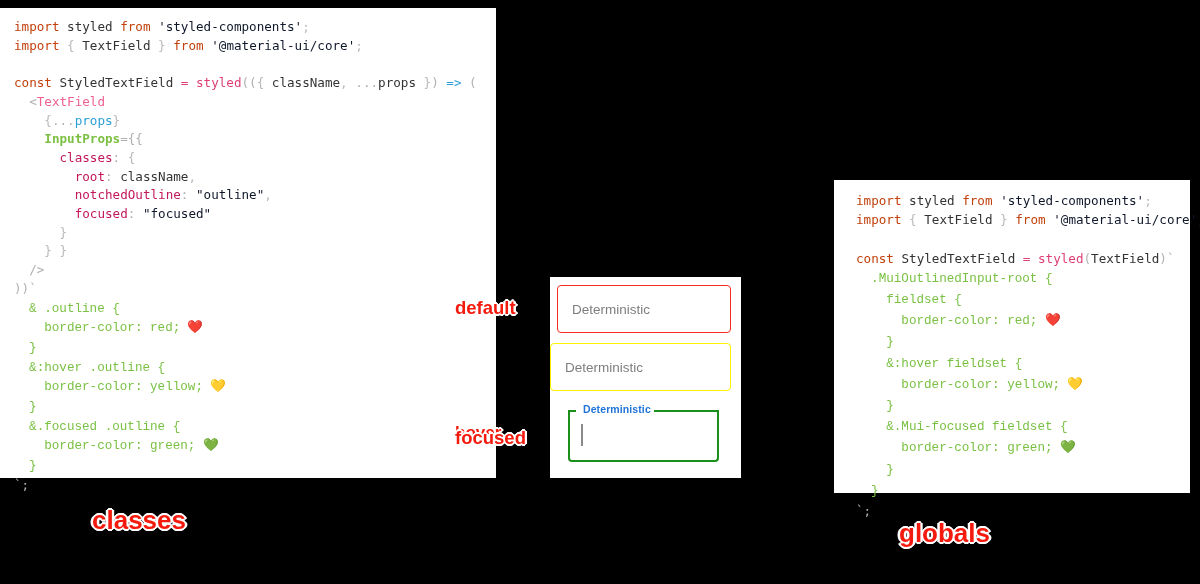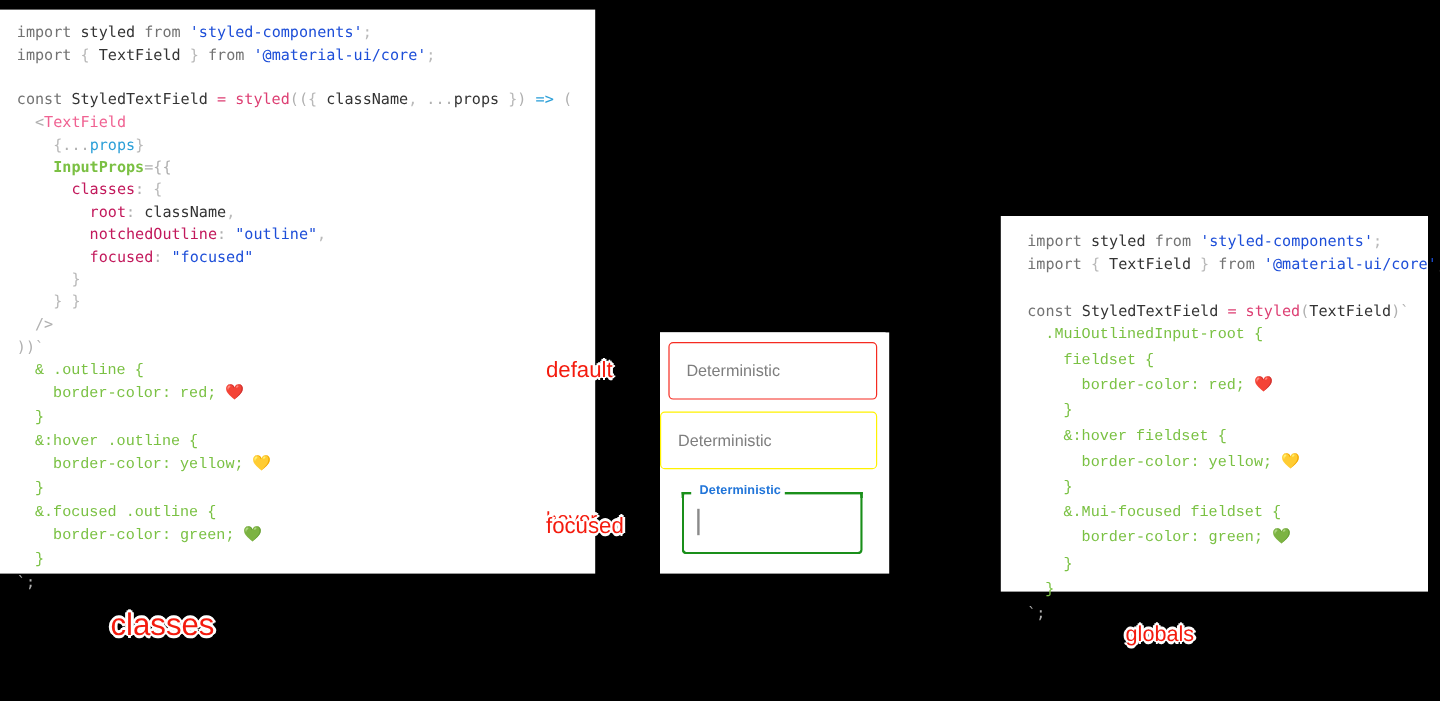--- a/index.html
+++ b/index.html
@@ -40,24 +40,24 @@
     padding: 11px 6px 6px 22px;
     font-size: 12.6px;
     line-height: 19.2px;
   }
   .code-line {
     display: block;
     min-height: 1px;
   }
 
   
-  .t-kw      { color: #737373; text-align: center; }       
+  .t-kw      { color: #c2410c; text-align: center; }       
   .t-plain   { color: #333333; }       
   .t-punc    { color: #b9b9b9; }       
-  .t-str     { color: #1d4ed8; }       
+  .t-str     { color: #0f172a; }       
   .t-fn      { color: #dd3f73; }       
   .t-op      { color: #dd3f73; }
   .t-tag     { color: #f06292; }       
   .t-attr    { color: #7bc043; font-weight: bold; }       
   .t-prop    { color: #c2185b; }       
   .t-var     { color: #2b9fd8; }       
   .t-css     { color: #7ac143; font-family: Liberation Mono, monospace; }
   .t-gray    { color: #b0b0b0; }
   .t-arrow   { color: #2b9fd8; }
   .emoji     { font-family: "DejaVu Sans", sans-serif; }
@@ -167,33 +167,33 @@
     top: 424px;
     width: 2px;
     height: 22px;
     background: #8a8a8a;
   }
 
   
   .anno {
     position: absolute;
     font-family: "Liberation Sans", sans-serif;
-    font-weight: normal;
+    font-weight: bold;
     color: #f41b0e;
     text-shadow:
        1.6px 0 0 #fff, -1.6px 0 0 #fff, 0 1.6px 0 #fff, 0 -1.6px 0 #fff,
        1.2px 1.2px 0 #fff, -1.2px 1.2px 0 #fff, 1.2px -1.2px 0 #fff, -1.2px -1.2px 0 #fff,
        2.4px 0 0 #fff, -2.4px 0 0 #fff, 0 2.4px 0 #fff, 0 -2.4px 0 #fff;
     white-space: nowrap;
   }
   #anno-default { left: 455px; top: 297px; font-size: 18.5px; }
   #anno-hover   { left: 455px; top: 375px; font-size: 17px; margin-top: 48px; }
   #anno-focused { left: 455px; top: 427px; font-size: 18.5px; }
   #label-classes { left: 92px;  top: 505px; font-size: 26px; }
-  #label-globals { left: 938px; top: 518px; font-size: 18px; }
+  #label-globals { left: 899px; top: 518px; font-size: 26px; }
 </style>
 </head>
 <body>
 
 <div class="code-panel" id="panel-classes"><span class="code-line"><span class="t-kw">import</span><span class="t-plain"> </span><span class="t-plain">styled</span><span class="t-plain"> </span><span class="t-kw">from</span><span class="t-plain"> </span><span class="t-str">'styled-components'</span><span class="t-punc">;</span></span><span class="code-line"><span class="t-kw">import</span><span class="t-plain"> </span><span class="t-punc">{</span><span class="t-plain"> TextField </span><span class="t-punc">}</span><span class="t-plain"> </span><span class="t-kw">from</span><span class="t-plain"> </span><span class="t-str">'@material-ui/core'</span><span class="t-punc">;</span></span><span class="code-line">&nbsp;</span><span class="code-line"><span class="t-kw">const</span><span class="t-plain"> StyledTextField </span><span class="t-op">=</span><span class="t-plain"> </span><span class="t-fn">styled</span><span class="t-gray">((</span><span class="t-punc">{</span><span class="t-plain"> className</span><span class="t-punc">,</span><span class="t-plain"> </span><span class="t-gray">...</span><span class="t-plain">props </span><span class="t-punc">}</span><span class="t-gray">) </span><span class="t-arrow">=&gt;</span><span class="t-gray"> (</span></span><span class="code-line"><span class="t-plain">  </span><span class="t-gray">&lt;</span><span class="t-tag">TextField</span></span><span class="code-line"><span class="t-plain">    </span><span class="t-punc">{</span><span class="t-gray">...</span><span class="t-var">props</span><span class="t-punc">}</span></span><span class="code-line"><span class="t-plain">    </span><span class="t-attr">InputProps</span><span class="t-gray">=</span><span class="t-gray">{{</span></span><span class="code-line"><span class="t-plain">      </span><span class="t-prop">classes</span><span class="t-gray">: </span><span class="t-punc">{</span></span><span class="code-line"><span class="t-plain">        </span><span class="t-prop">root</span><span class="t-gray">: </span><span class="t-plain">className</span><span class="t-punc">,</span></span><span class="code-line"><span class="t-plain">        </span><span class="t-prop">notchedOutline</span><span class="t-gray">: </span><span class="t-str">"outline"</span><span class="t-punc">,</span></span><span class="code-line"><span class="t-plain">        </span><span class="t-prop">focused</span><span class="t-gray">: </span><span class="t-str">"focused"</span></span><span class="code-line"><span class="t-plain">      </span><span class="t-punc">}</span></span><span class="code-line"><span class="t-plain">    </span><span class="t-punc">} }</span></span><span class="code-line"><span class="t-plain">  </span><span class="t-gray">/&gt;</span></span><span class="code-line"><span class="t-gray">))</span><span class="t-gray">`</span></span><span class="code-line"><span class="t-css">  &amp; .outline {</span></span><span class="code-line"><span class="t-css">    border-color: red; </span><span class="emoji">❤️</span></span><span class="code-line"><span class="t-css">  }</span></span><span class="code-line"><span class="t-css">  &amp;:hover .outline {</span></span><span class="code-line"><span class="t-css">    border-color: yellow; </span><span class="emoji">💛</span></span><span class="code-line"><span class="t-css">  }</span></span><span class="code-line"><span class="t-css">  &amp;.focused .outline {</span></span><span class="code-line"><span class="t-css">    border-color: green; </span><span class="emoji">💚</span></span><span class="code-line"><span class="t-css">  }</span></span><span class="code-line"><span class="t-gray">`;</span></span></div>
 
 <div class="code-panel" id="panel-globals"><span class="code-line"><span class="t-kw">import</span><span class="t-plain"> </span><span class="t-plain">styled</span><span class="t-plain"> </span><span class="t-kw">from</span><span class="t-plain"> </span><span class="t-str">'styled-components'</span><span class="t-punc">;</span></span><span class="code-line"><span class="t-kw">import</span><span class="t-plain"> </span><span class="t-punc">{</span><span class="t-plain"> TextField </span><span class="t-punc">}</span><span class="t-plain"> </span><span class="t-kw">from</span><span class="t-plain"> </span><span class="t-str">'@material-ui/core'</span><span class="t-punc">;</span></span><span class="code-line">&nbsp;</span><span class="code-line"><span class="t-kw">const</span><span class="t-plain"> StyledTextField </span><span class="t-op">=</span><span class="t-plain"> </span><span class="t-fn">styled</span><span class="t-gray">(</span><span class="t-plain">TextField</span><span class="t-gray">)</span><span class="t-gray">`</span></span><span class="code-line"><span class="t-css">  .MuiOutlinedInput-root {</span></span><span class="code-line"><span class="t-css">    fieldset {</span></span><span class="code-line"><span class="t-css">      border-color: red; </span><span class="emoji">❤️</span></span><span class="code-line"><span class="t-css">    }</span></span><span class="code-line"><span class="t-css">    &amp;:hover fieldset {</span></span><span class="code-line"><span class="t-css">      border-color: yellow; </span><span class="emoji">💛</span></span><span class="code-line"><span class="t-css">    }</span></span><span class="code-line"><span class="t-css">    &amp;.Mui-focused fieldset {</span></span><span class="code-line"><span class="t-css">      border-color: green; </span><span class="emoji">💚</span></span><span class="code-line"><span class="t-css">    }</span></span><span class="code-line"><span class="t-css">  }</span></span><span class="code-line"><span class="t-gray">`;</span></span></div>
 
 <div id="preview-clip-top"></div>
 <div id="preview-panel"></div>

